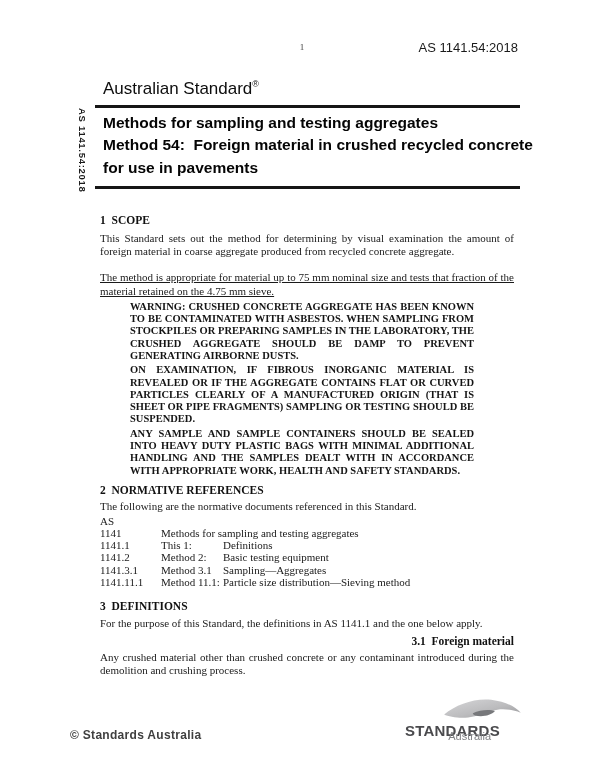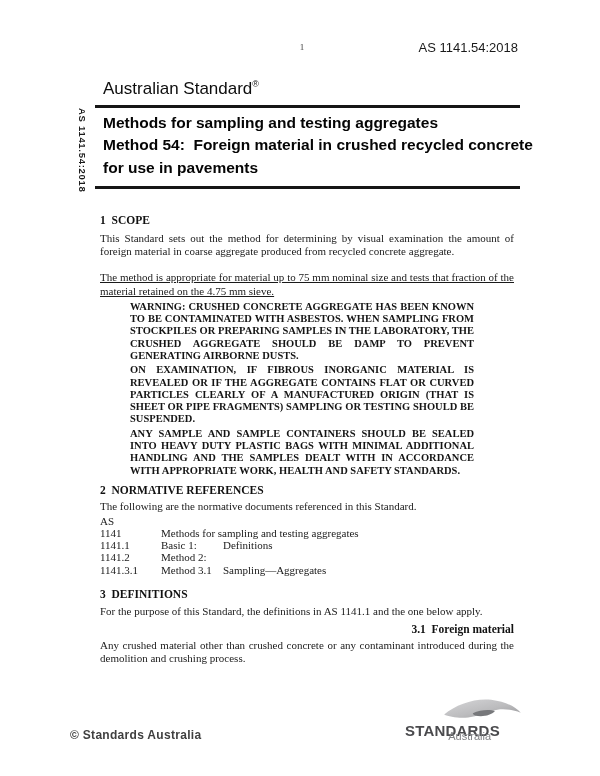--- a/index.html
+++ b/index.html
@@ -86,31 +86,37 @@
     <div class="para refs-intro">The following are the normative documents referenced in this Standard.</div>
 
     <div>
       <div class="ref-label">AS</div>
       <div class="ref-row ref-row--span">
         <span class="ref-code">1141</span>
         <span class="ref-title">Methods for sampling and testing aggregates</span>
       </div>
       <div class="ref-row">
         <span class="ref-code">1141.1</span>
-        <span class="ref-part">Basic 1:</span>
+        <span class="ref-part">This 1:</span>
         <span class="ref-title">Definitions</span>
       </div>
       <div class="ref-row">
         <span class="ref-code">1141.2</span>
         <span class="ref-part">Method 2:</span>
+        <span class="ref-title">Basic testing equipment</span>
       </div>
       <div class="ref-row">
         <span class="ref-code">1141.3.1</span>
         <span class="ref-part">Method 3.1</span>
         <span class="ref-title">Sampling—Aggregates</span>
+      </div>
+      <div class="ref-row">
+        <span class="ref-code">1141.11.1</span>
+        <span class="ref-part">Method 11.1:</span>
+        <span class="ref-title">Particle size distribution—Sieving method</span>
       </div>
     </div>
 
     <div class="sec-heading h-defs">3  DEFINITIONS</div>
     <div class="para">For the purpose of this Standard, the definitions in AS 1141.1 and the one below apply.</div>
     <div class="sub-heading">3.1  Foreign material</div>
     <div class="para def-body">Any crushed material other than crushed concrete or any contaminant introduced during the demolition and crushing process.</div>
 
   </div>
 

